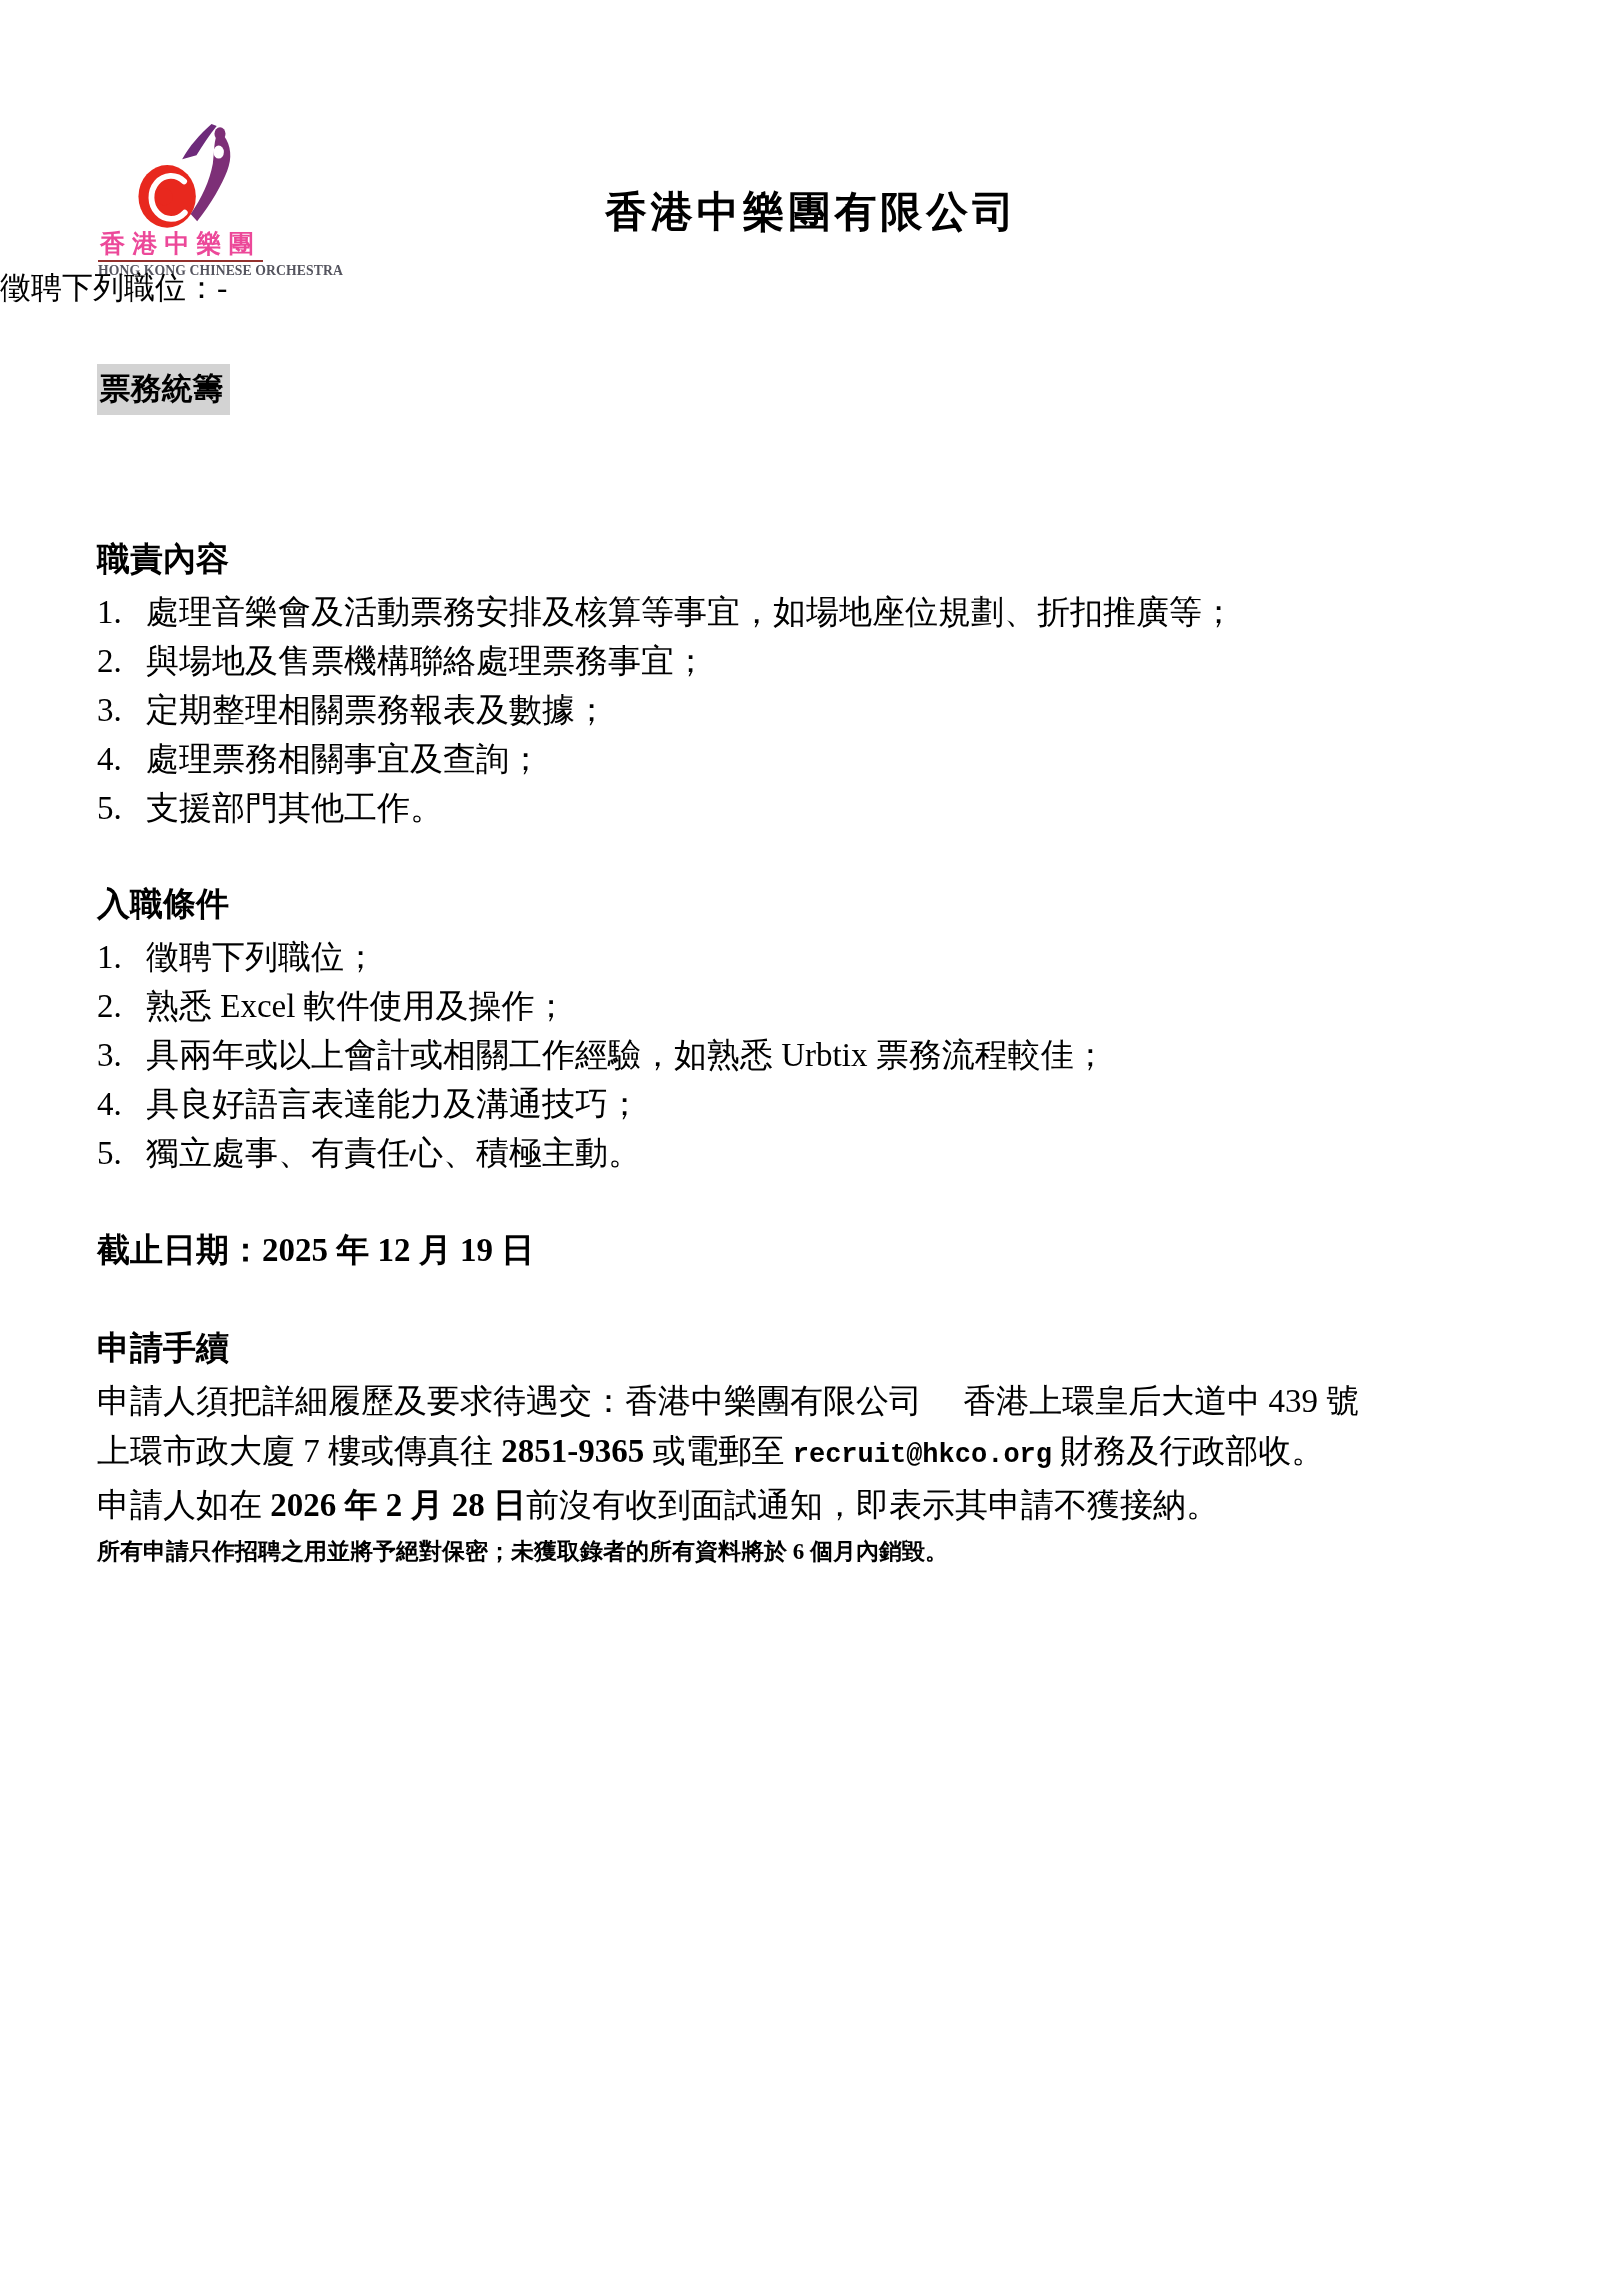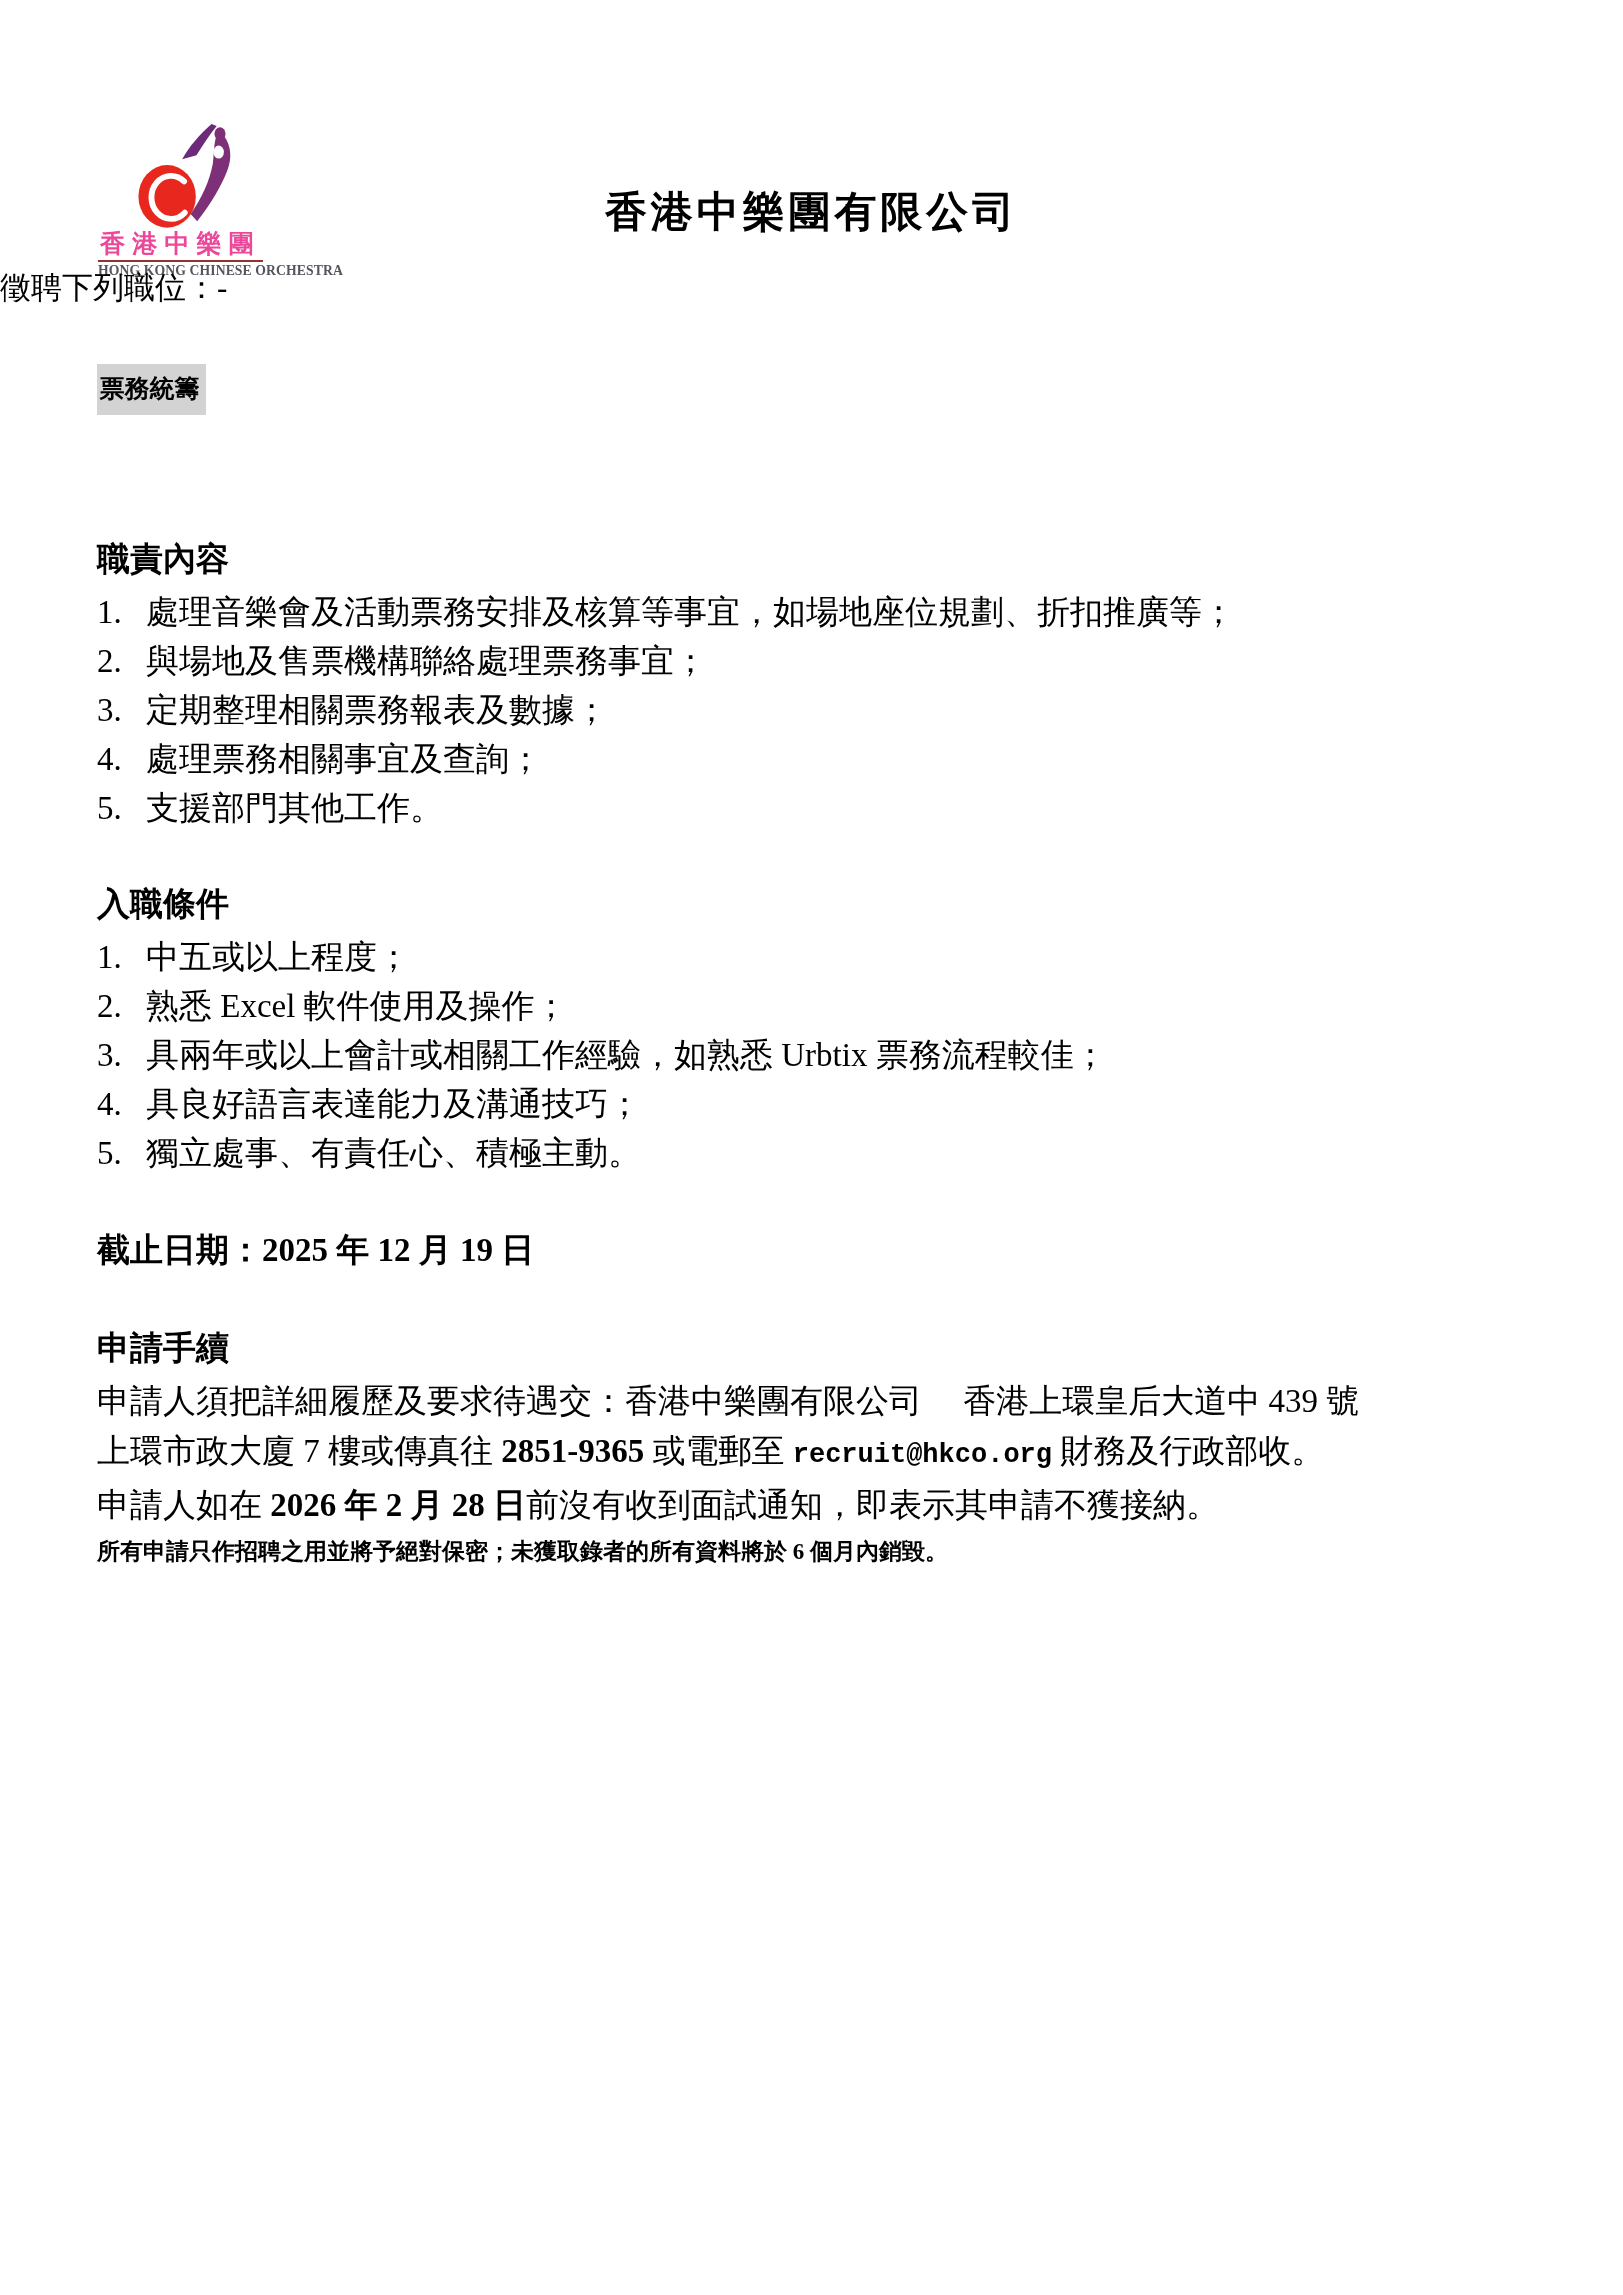--- a/index.html
+++ b/index.html
@@ -31,21 +31,21 @@
     font-weight:bold;letter-spacing:3.9px;margin-top:31px;
   }
   .doc-subtitle{
     position:absolute;top:265px;left:0;width:100%;
     font-size:31px;line-height:46px;
   }
   
   .job-title-row{position:absolute;top:364px;left:97px;}
   .job-title{
     display:inline-block;background:#d3d3d3;
-    font-size:25px;line-height:42px;font-weight:bold;
+    font-size:31px;line-height:42px;font-weight:bold;
     padding:3.9px 6.5px 5.2px 2.6px;
   }
   
   .section{position:absolute;left:97px;right:97px;}
   .sec-heading{font-size:33px;line-height:42px;font-weight:bold;}
   .num-list{margin-top:7.9px;}
   .list-row{display:flex;font-size:33px;line-height:49px;}
   .list-row .num{flex:0 0 49px;}
   .list-row .txt{flex:1 1 auto;}
   .sec-responsibilities{top:538px;}
@@ -113,21 +113,21 @@
           <span class="txt">支援部門其他工作。</span>
         </div>
       </div>
   </div>
 
   <div class="section sec-requirements">
     <div class="sec-heading">入職條件</div>
     <div class="num-list">
         <div class="list-row">
           <span class="num">1.</span>
-          <span class="txt">中五或以上程度；</span>
+          <span class="txt">徵聘下列職位；</span>
         </div>
         <div class="list-row">
           <span class="num">2.</span>
           <span class="txt">熟悉 Excel 軟件使用及操作；</span>
         </div>
         <div class="list-row">
           <span class="num">3.</span>
           <span class="txt">具兩年或以上會計或相關工作經驗，如熟悉 Urbtix 票務流程較佳；</span>
         </div>
         <div class="list-row">

